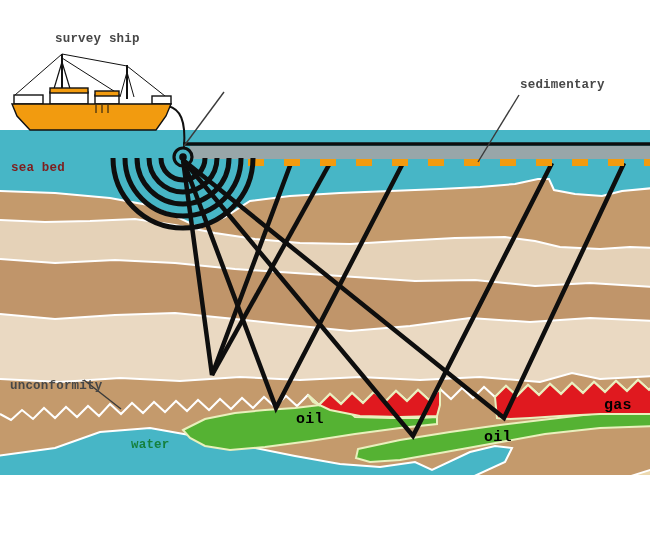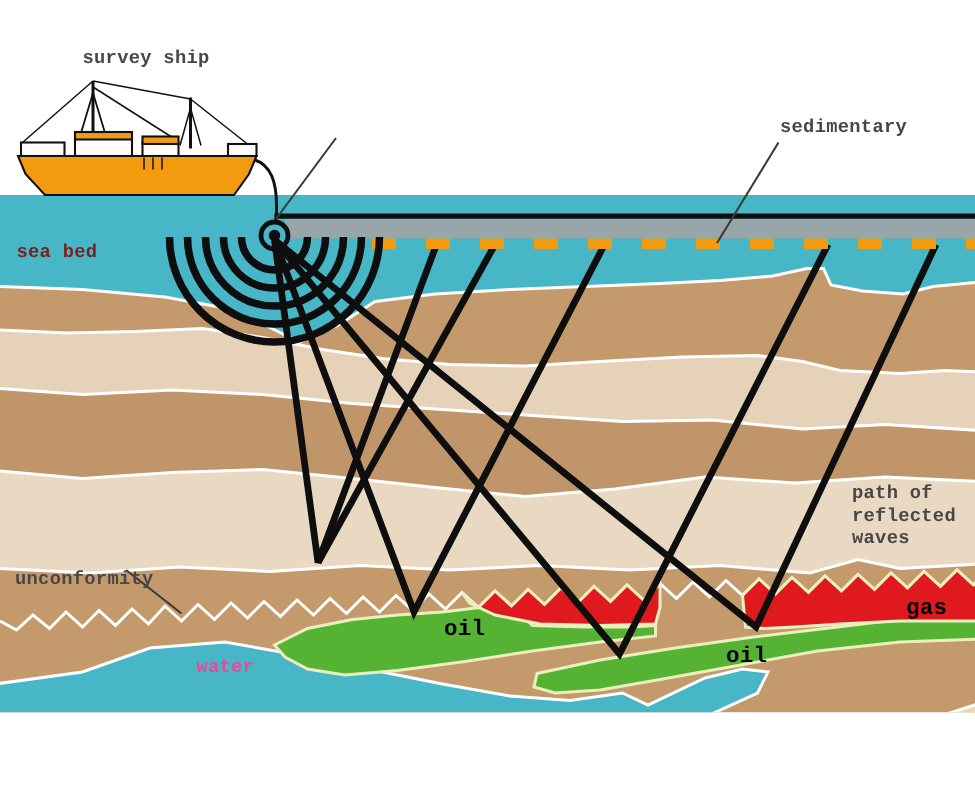--- a/index.html
+++ b/index.html
@@ -2,21 +2,21 @@
 <html><head>
 <meta charset="utf-8">
 <style>
   html,body{margin:0;padding:0;background:#fff;}
   #stage{position:relative;width:650px;height:475px;background:#ffffff;overflow:hidden;
          font-family:Liberation Mono, monospace;}
   #stage svg{position:absolute;left:0;top:0;}
   .lbl{position:absolute;font-size:12.5px;font-weight:600;color:#474747;
        letter-spacing:.2px;white-space:nowrap;line-height:15px;}
   .lbl-light{color:#7f1d1d;}
-  .lbl-water{color:#ec4899;}
+  .lbl-water{color:#15803d;}
   .lbl-dep{color:#000000;font-weight:700;font-size:15px;}
   .lbl-wrap{white-space:normal;width:68px;}
 </style>
 </head>
 <body>
 
 <div id="stage">
 <svg width="650" height="533" viewBox="0 0 650 533">
 
   <g>
@@ -133,14 +133,13 @@
 </svg>
 
   <div class="lbl" style="left:55px;top:32px">survey ship</div>
   <div class="lbl" style="left:520px;top:78px">sedimentary</div>
   <div class="lbl lbl-light" style="left:11px;top:161px">sea bed</div>
   <div class="lbl" style="left:10px;top:379px">unconformity</div>
   <div class="lbl lbl-water" style="left:131px;top:438px">water</div>
   <div class="lbl lbl-dep" style="left:296px;top:412px">oil</div>
   <div class="lbl lbl-dep" style="left:484px;top:430px">oil</div>
   <div class="lbl lbl-dep" style="left:604px;top:398px">gas</div>
-  <div class="lbl lbl-wrap" style="left:568px;top:322px">path of reflected waves</div>
 </div>
 
 </body></html>

